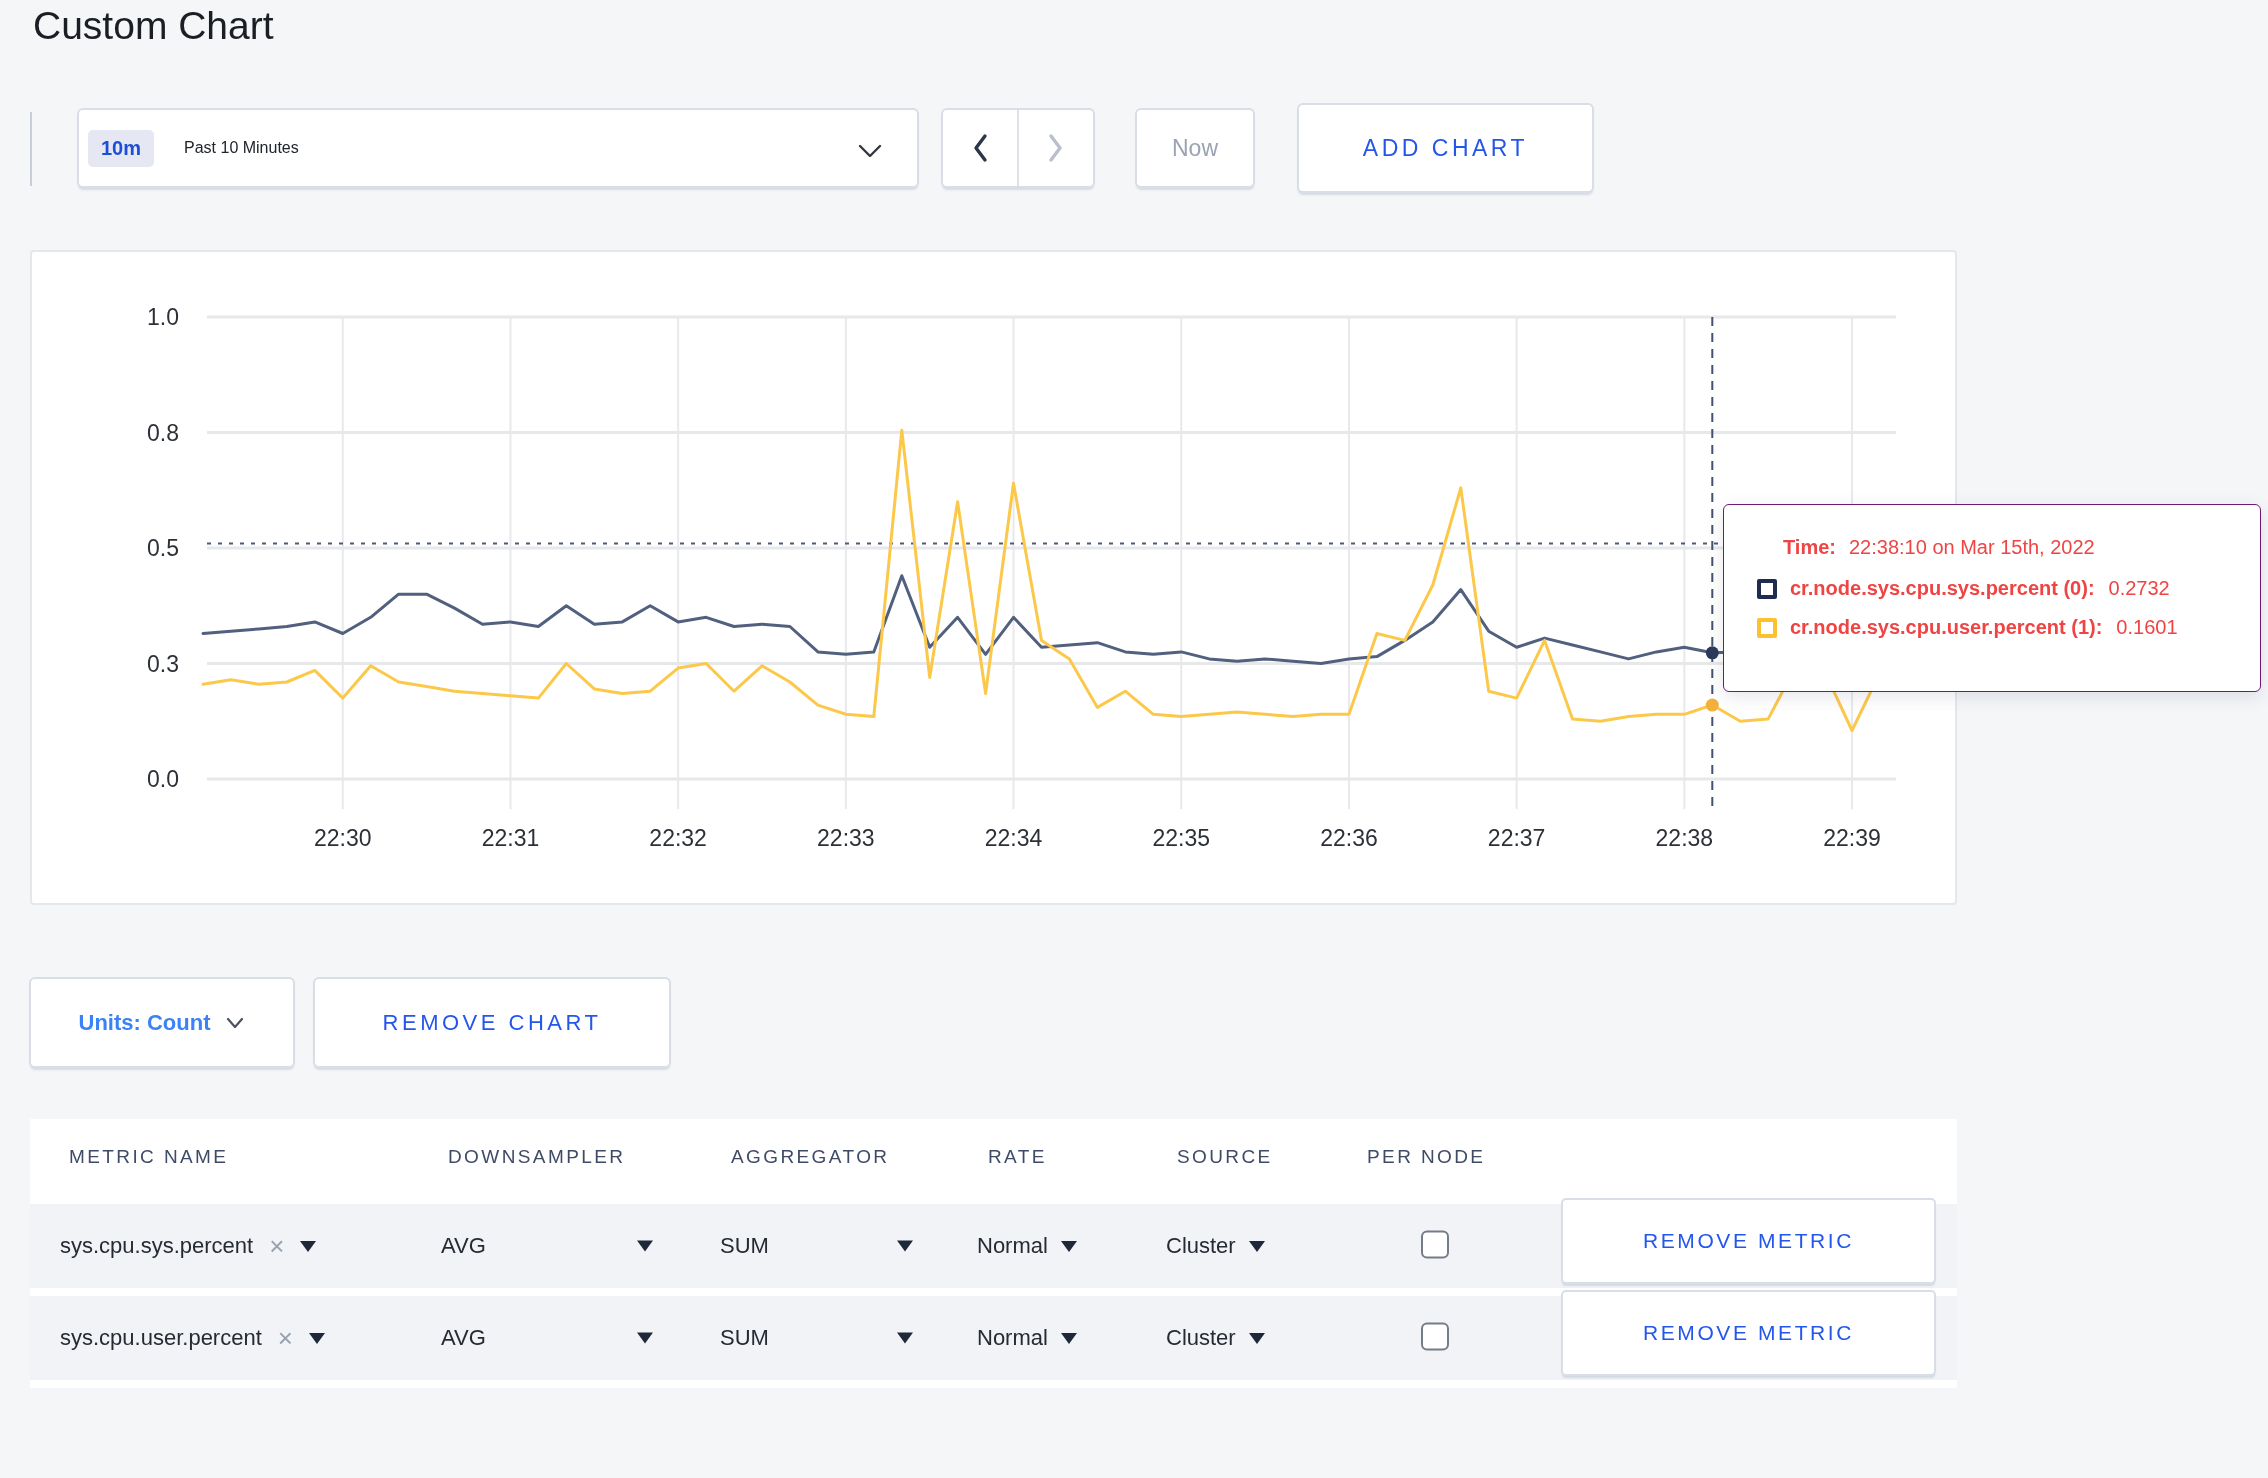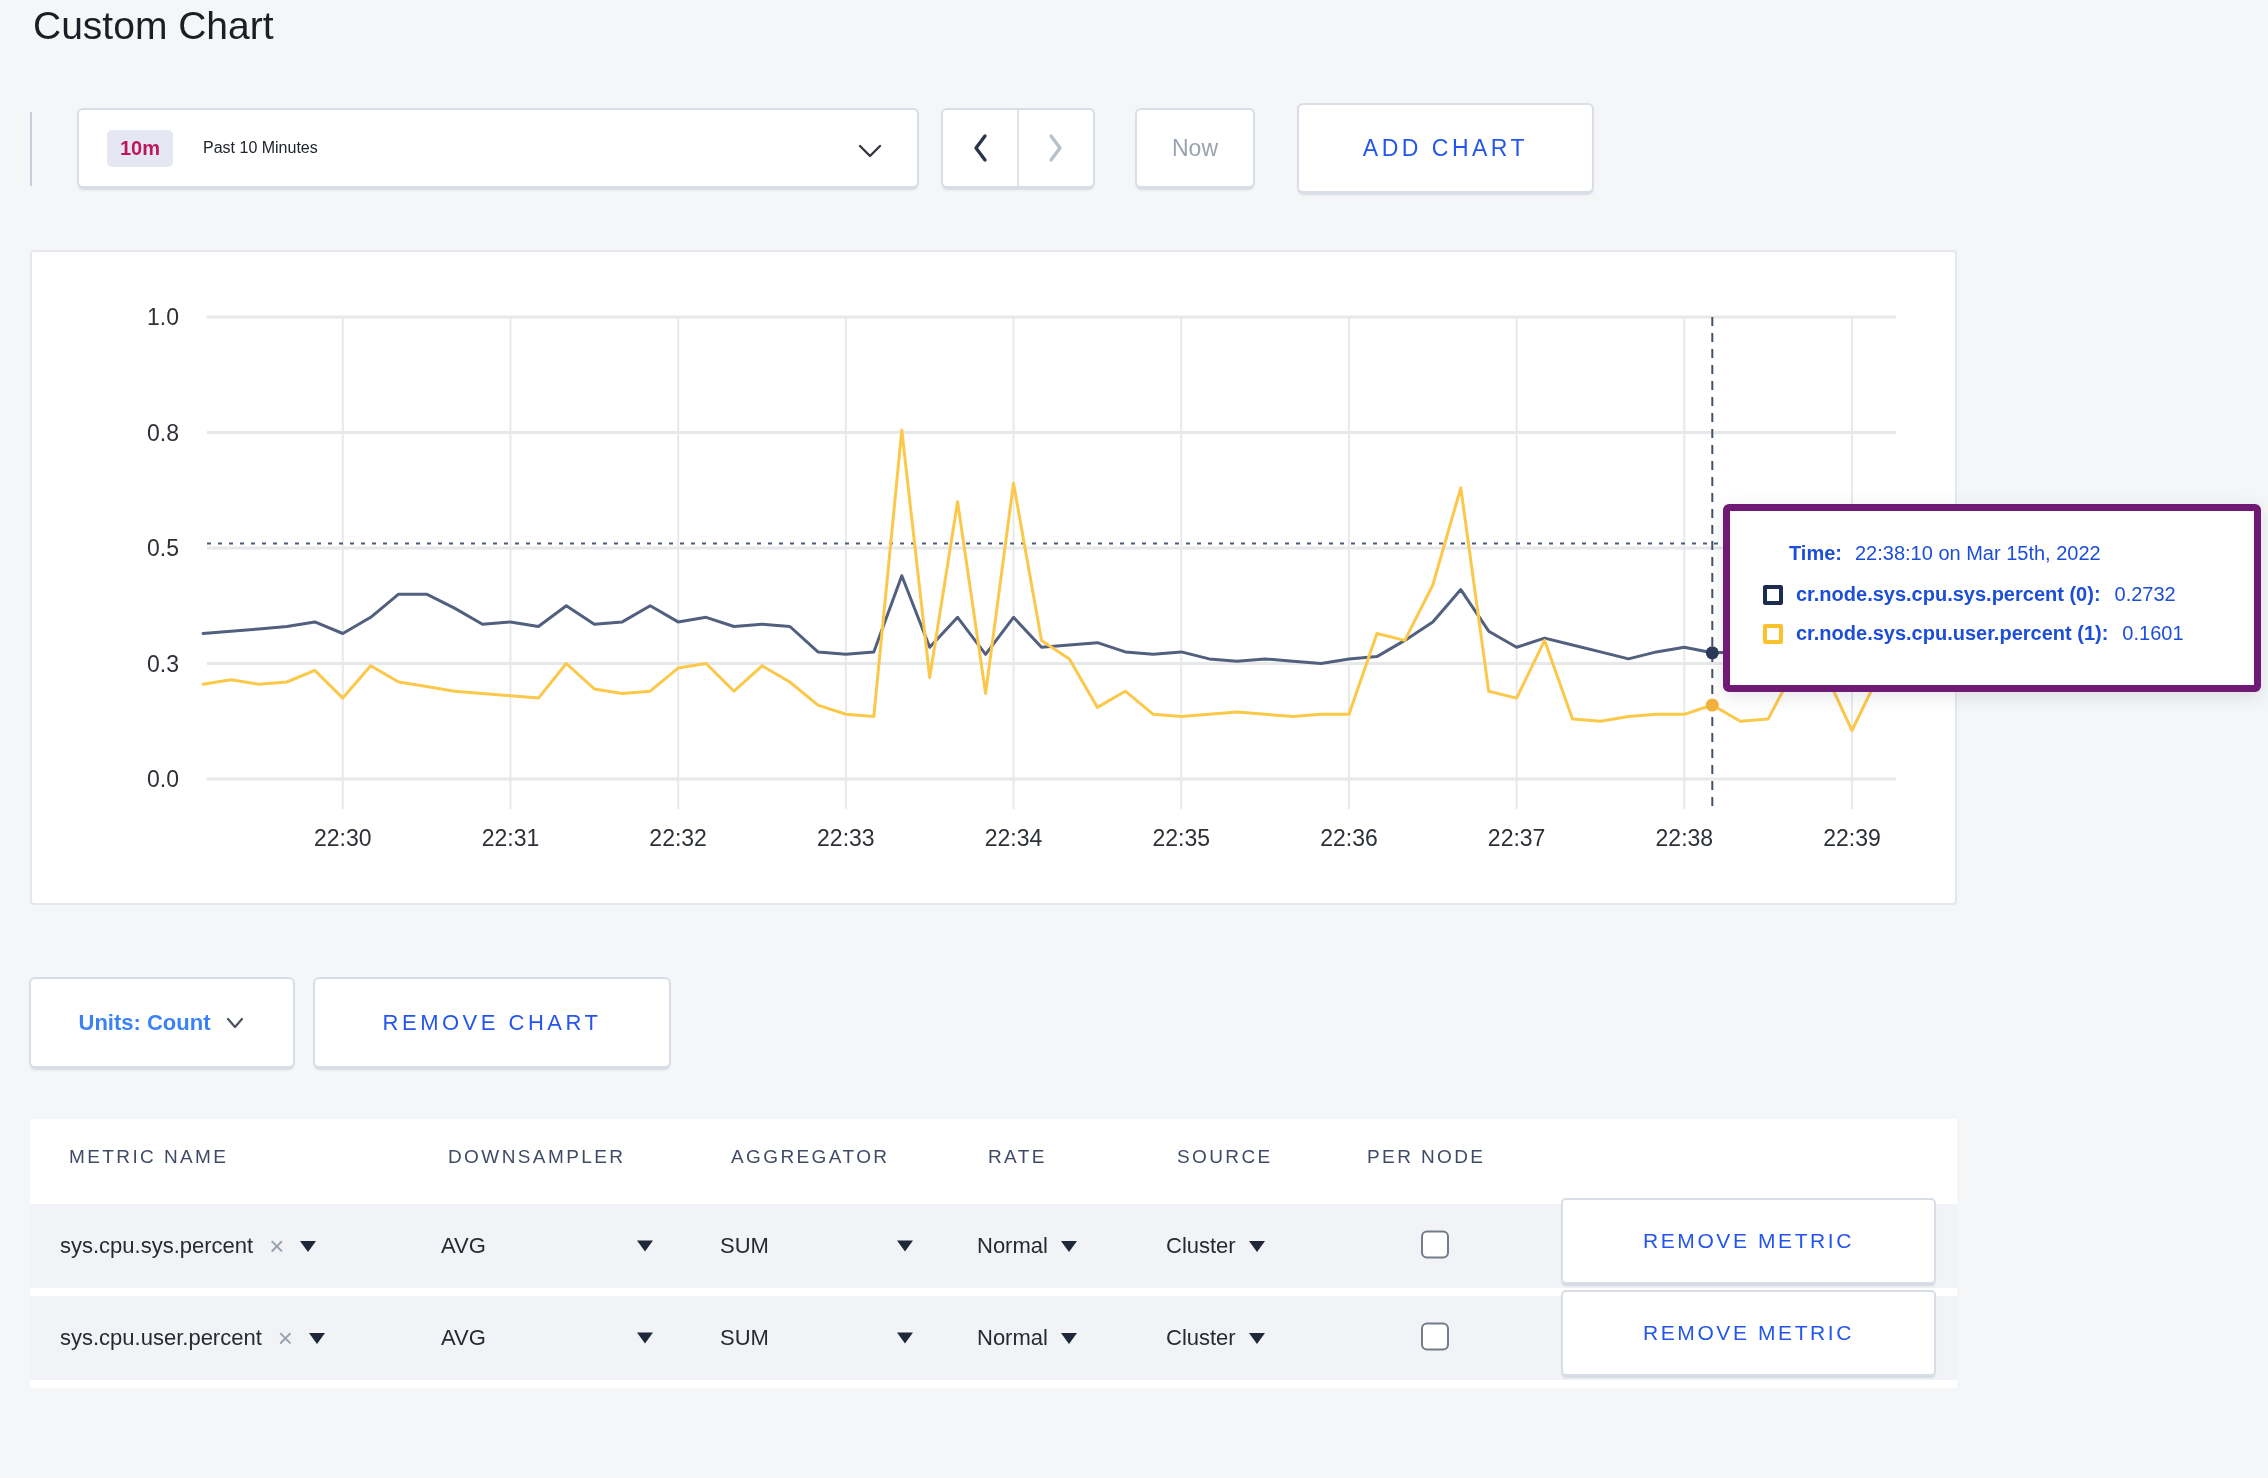--- a/index.html
+++ b/index.html
@@ -10,22 +10,22 @@
   .page-title { position:absolute; left:33px; top:4px; font-size:39px; font-weight:500; color:#1b1e24; }
 
   
   .v-divider { position:absolute; left:30px; top:112px; width:2px; height:74px; background:#c9cfd9; }
 
   .box { background:#fff; border:2px solid #d9dee6; border-radius:6px;
          box-shadow:0 3px 2px -1px rgba(110,125,155,0.22); }
 
   .time-select { position:absolute; left:77px; top:108px; width:842px; height:80px;
                  display:flex; align-items:center; cursor:pointer; }
-  .time-badge { margin-left:28px; background:#e5e8f2; border-radius:5px; padding:7px 13px;
-                font-size:20px; font-weight:700; color:#be185d; }
+  .time-badge { margin-left:9px; background:#e5e8f2; border-radius:5px; padding:7px 13px;
+                font-size:20px; font-weight:700; color:#1d4ed8; }
   .time-label { margin-left:30px; font-size:16px; color:#20242c; }
   .time-chevron { position:absolute; right:34px; top:32px; }
 
   .pager { position:absolute; left:941px; top:108px; width:154px; height:80px; display:flex;
            background:#fff; border:2px solid #d9dee6; border-radius:6px;
            box-shadow:0 3px 2px -1px rgba(110,125,155,0.22); }
   .pager-btn { flex:1; display:flex; align-items:center; justify-content:center; cursor:pointer; }
   .pager-btn + .pager-btn { border-left:2px solid #dde2e9; }
 
   .now-btn { position:absolute; left:1111px; top:108px; width:120px; height:80px;
@@ -36,23 +36,23 @@
               color:#2456eb; font-weight:400; letter-spacing:3.5px; cursor:pointer; }
   .add-chart-btn { position:absolute; left:1297px; top:103px; width:297px; height:90px; font-size:23px; }
 
   
   .chart-card { position:absolute; left:30px; top:250px; width:1927px; height:655px;
                 background:#fff; border:2px solid #e4e7ec; border-radius:4px; }
   .chart-card svg { display:block; }
 
   
   .tooltip { position:absolute; left:1723px; top:504px; width:538px; height:188px;
-             background:#fff; border:7px solid #701a75; border-radius:6px;
+             background:#fff; border:1px solid #701a75; border-radius:6px;
              box-shadow:0 5px 18px rgba(60,72,95,0.13); padding:31px 0 0 33px;
-             font-size:20px; color:#1d4ed8; z-index:5; }
+             font-size:20px; color:#ef4444; z-index:5; }
   .tt-time { margin-left:26px; margin-bottom:18px; }
   .tt-time-label { font-weight:700; margin-right:13px; }
   .tt-row { display:flex; align-items:center; margin-bottom:16px; }
   .tt-swatch { width:20px; height:20px; border:4px solid #1e2c50; border-radius:2px;
                background:#fff; margin-right:13px; flex:0 0 auto; }
   .tt-name { font-weight:700; margin-right:14px; }
 
   
   .units-btn { position:absolute; left:29px; top:977px; width:266px; height:91px;
                display:flex; align-items:center; justify-content:center; gap:15px;

